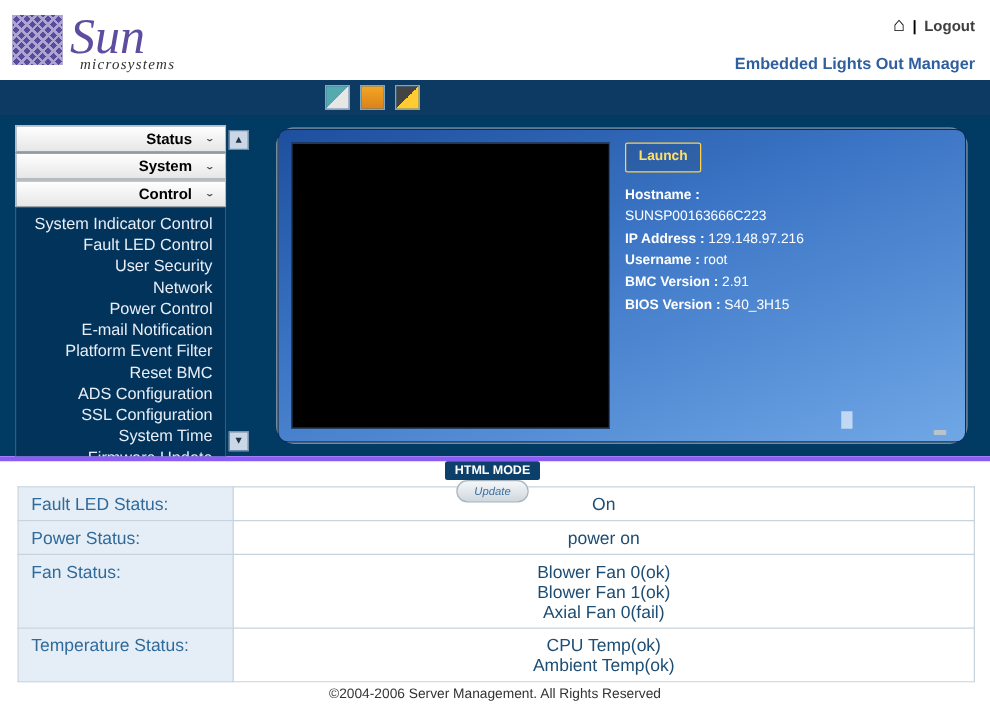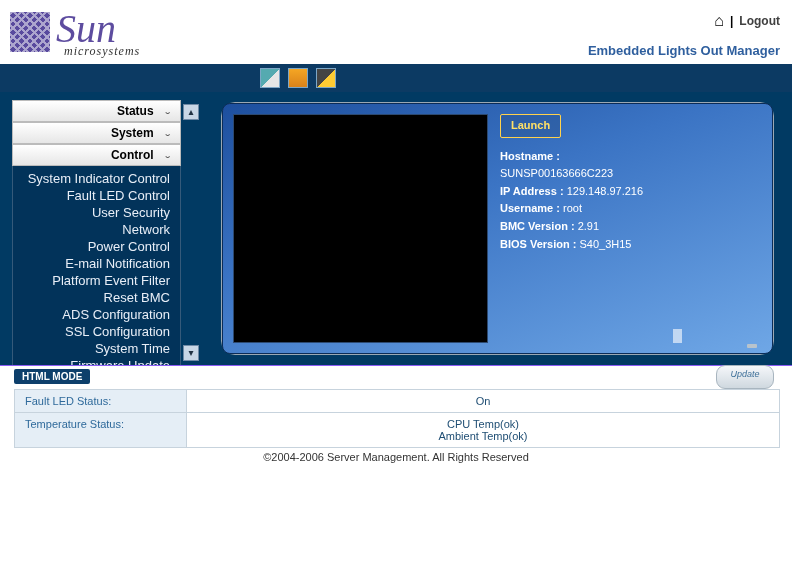--- a/index.html
+++ b/index.html
@@ -190,25 +190,26 @@
     bottom: 6px; right: 16px;
     width: 10px; height: 4px;
     background: #b8c3cc;
     border-radius: 1px;
   }
 
   
   .mode-row {
     height: 22px;
     background: #fff;
-    border-top: 1px solid #8b5cf6;
+    border-top: 4px solid #8b5cf6;
     display: flex;
     align-items: center;
     justify-content: space-between;
     padding: 0 18px 0 14px;
+    flex-direction: column;
   }
   .mode-tab {
     background: #0d3f6b;
     color: #fff;
     font-size: 10px;
     font-weight: bold;
     padding: 2px 8px;
     border-radius: 2px;
   }
   .update-btn {
@@ -225,21 +226,21 @@
   }
   .status-table {
     width: calc(100% - 26px);
     margin: 2px 12px 0 14px;
     border-collapse: collapse;
   }
   .status-table td {
     border: 1px solid #c7d3dd;
     padding: 5px 10px;
     vertical-align: top;
-    font-size: 11px;
+    font-size: 14px;
   }
   .status-table td.label {
     width: 172px;
     background: #e5eef6;
     color: #2f6a9b;
   }
   .status-table td.value { color: #1e4d73; }
   .status-table td.value .multi { display: block; text-align: center; }
 
   .footer {
@@ -353,20 +354,34 @@
 
 <table class="status-table">
   <tbody>
       <tr>
     <td class="label">Fault LED Status:</td>
     <td class="value">
       <span class="multi">On</span>
     </td>
   </tr>
   <tr>
+    <td class="label">Power Status:</td>
+    <td class="value">
+      <span class="multi">power on</span>
+    </td>
+  </tr>
+  <tr>
+    <td class="label">Fan Status:</td>
+    <td class="value">
+      <span class="multi">Blower Fan 0(ok)</span>
+      <span class="multi">Blower Fan 1(ok)</span>
+      <span class="multi">Axial Fan 0(fail)</span>
+    </td>
+  </tr>
+  <tr>
     <td class="label">Temperature Status:</td>
     <td class="value">
       <span class="multi">CPU Temp(ok)</span>
       <span class="multi">Ambient Temp(ok)</span>
     </td>
   </tr>
 </tbody>
   </table>
 
 <div class="footer">©2004-2006 Server Management.   All Rights Reserved</div>

